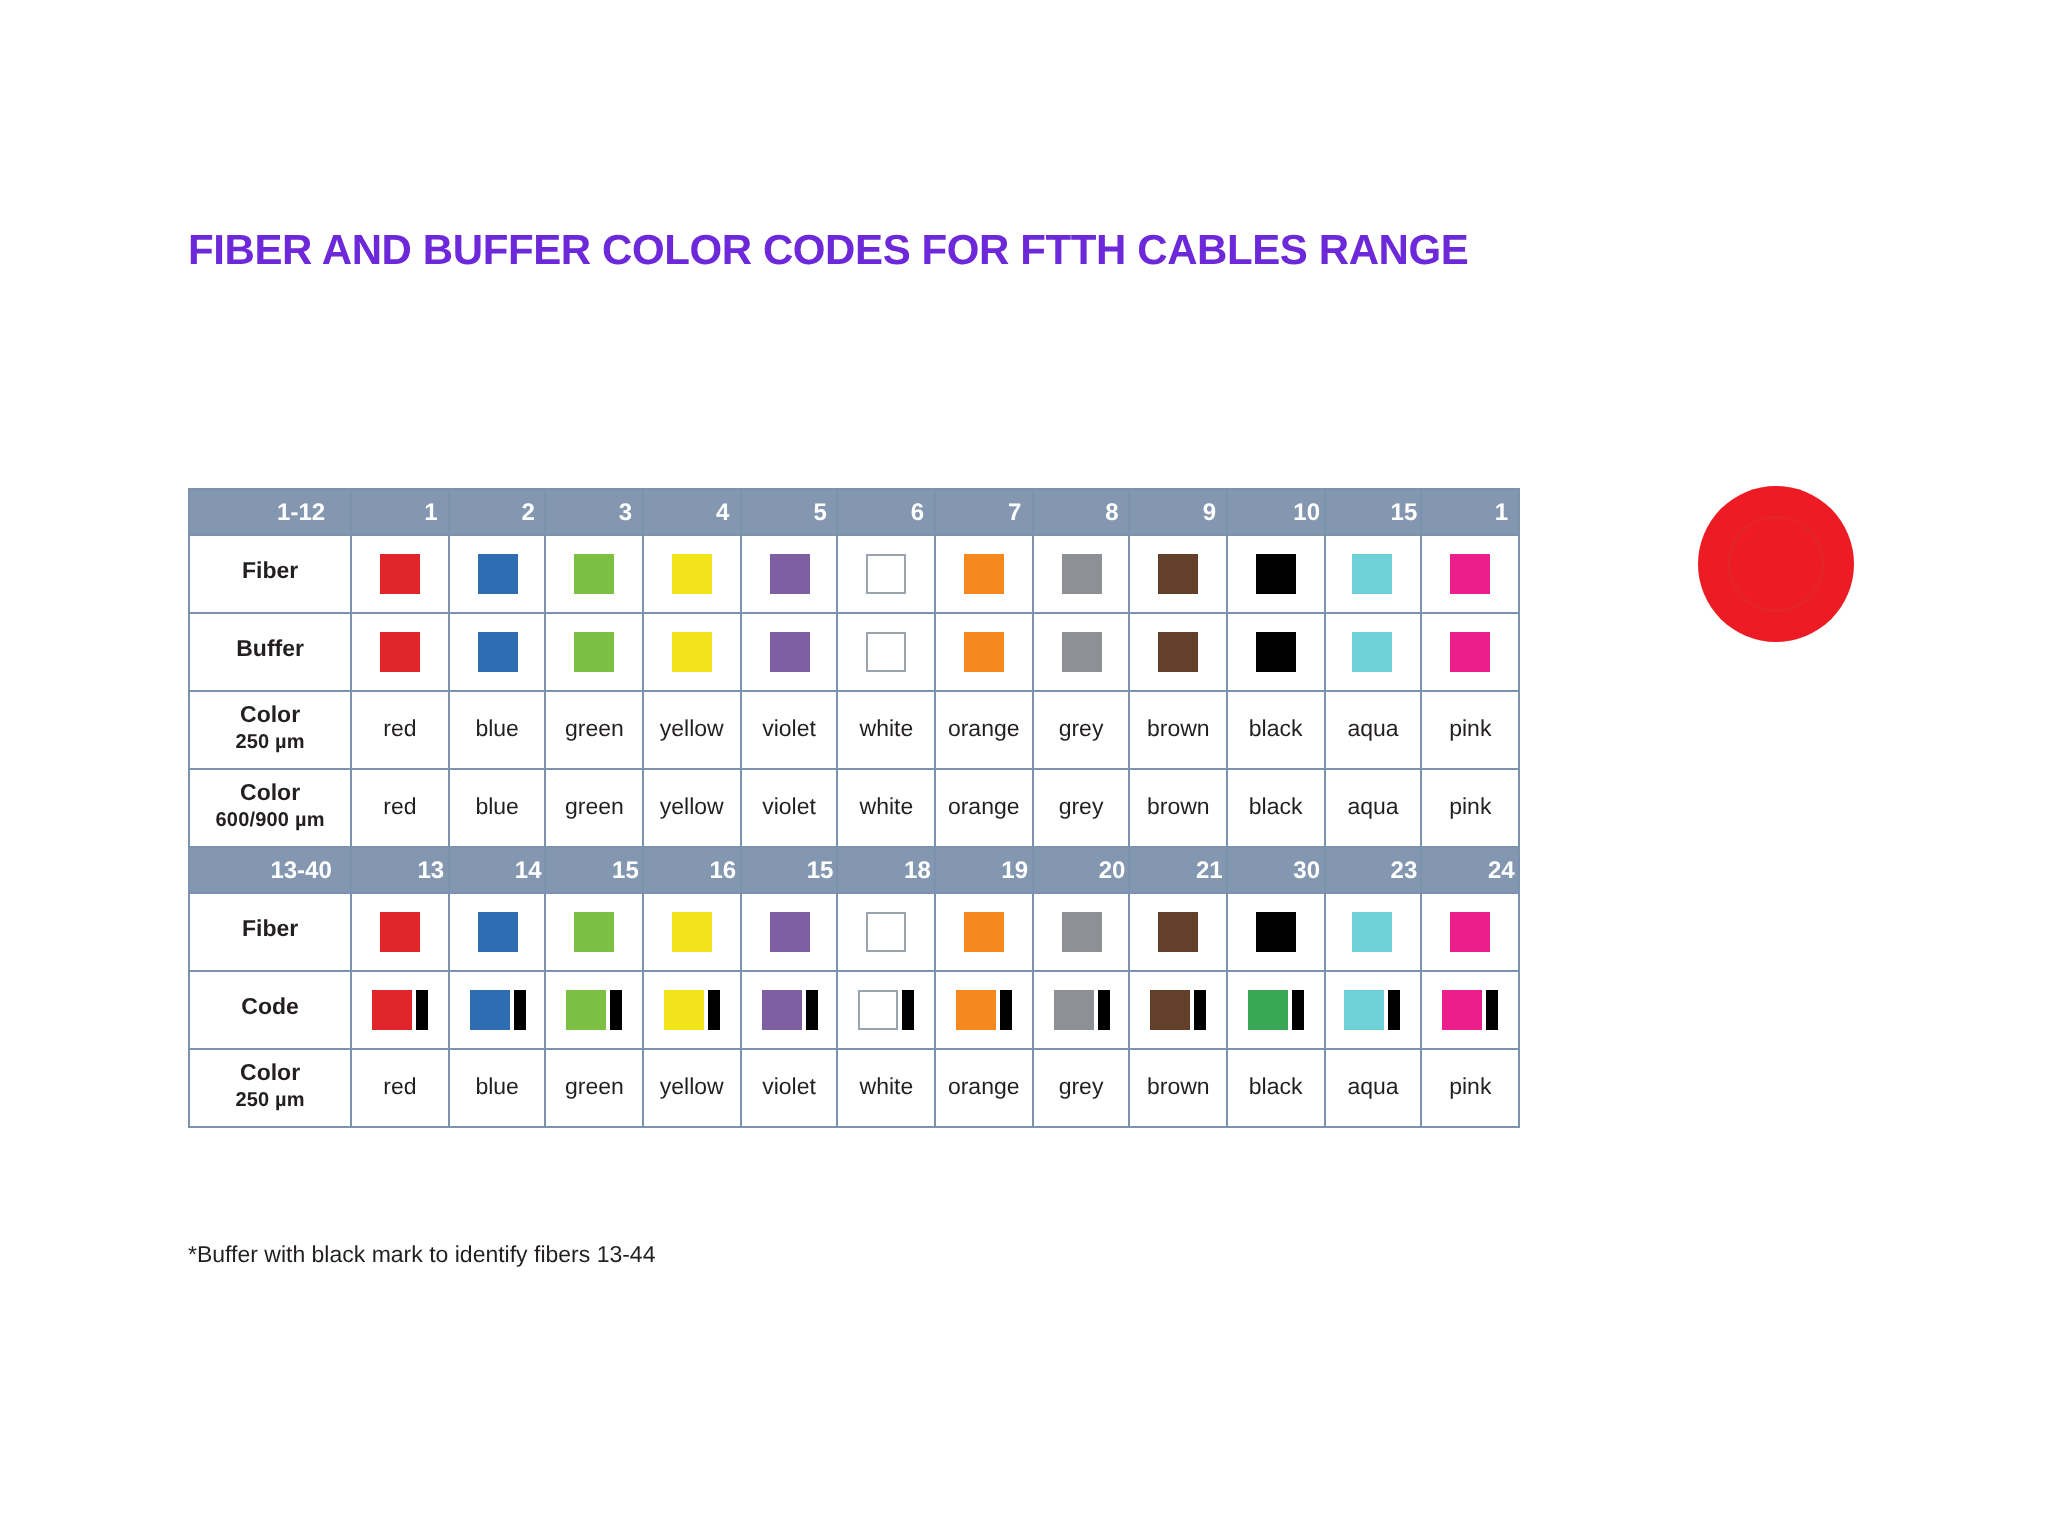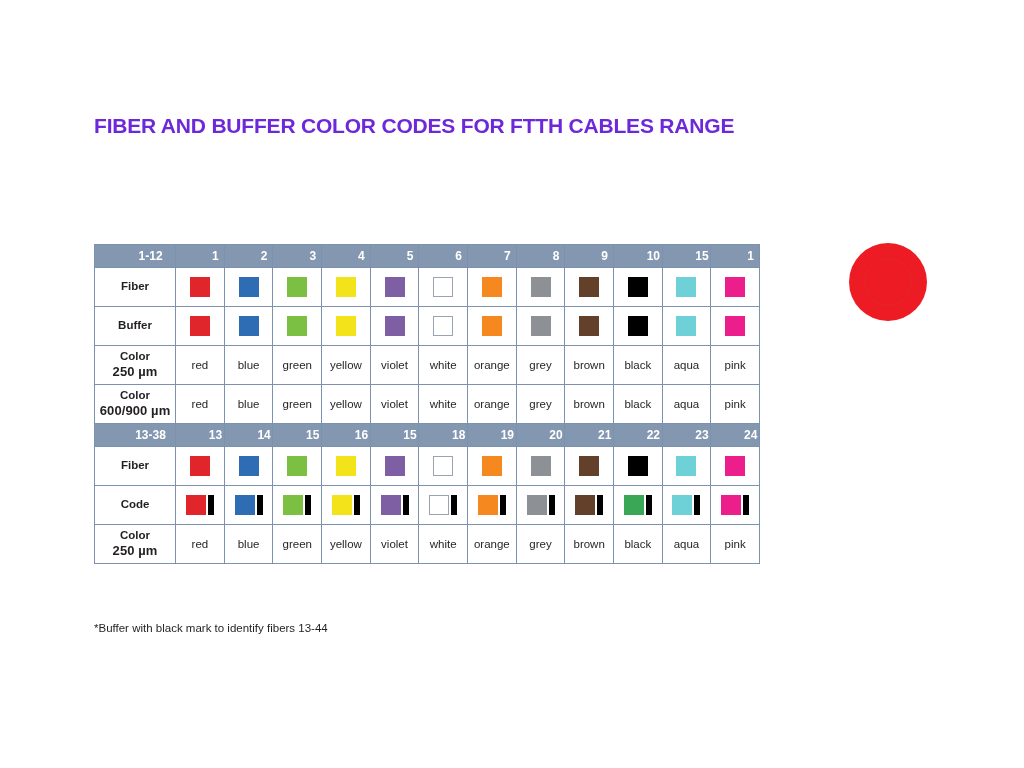--- a/index.html
+++ b/index.html
@@ -92,21 +92,21 @@
 
   td.rowlabel {
     font-weight: bold;
     font-size: 12.5px;
     line-height: 1.15;
     padding: 3px 0;
   }
   td.rowlabel .sub {
     display: block;
     font-weight: bold;
-    font-size: 13px;
+    font-size: 10px;
     letter-spacing: 0.1px;
     margin-top: 1px;
   }
 
   tr.swatch-row td { height: 38px; }
   tr.text-row td { height: 38px; }
 
   .swatch {
     width: 20px;
     height: 20px;
@@ -255,31 +255,31 @@
           <td>violet</td>
           <td>white</td>
           <td>orange</td>
           <td>grey</td>
           <td>brown</td>
           <td>black</td>
           <td>aqua</td>
           <td>pink</td>
         </tr>
         <tr class="header-row">
-          <th class="rowlabel">13-38</th>
+          <th class="rowlabel">13-40</th>
           <th>13</th>
           <th>14</th>
           <th>15</th>
           <th>16</th>
           <th>15</th>
           <th>18</th>
           <th>19</th>
           <th>20</th>
           <th>21</th>
-          <th>22</th>
+          <th>30</th>
           <th>23</th>
           <th>24</th>
         </tr>
         <tr class="swatch-row">
           <td class="rowlabel">Fiber</td>
           <td><span class="swatch" style="background: rgb(225, 38, 43);"></span></td>
           <td><span class="swatch" style="background: rgb(46, 109, 180);"></span></td>
           <td><span class="swatch" style="background: rgb(123, 191, 67);"></span></td>
           <td><span class="swatch" style="background: rgb(242, 227, 26);"></span></td>
           <td><span class="swatch" style="background: rgb(127, 95, 164);"></span></td>

